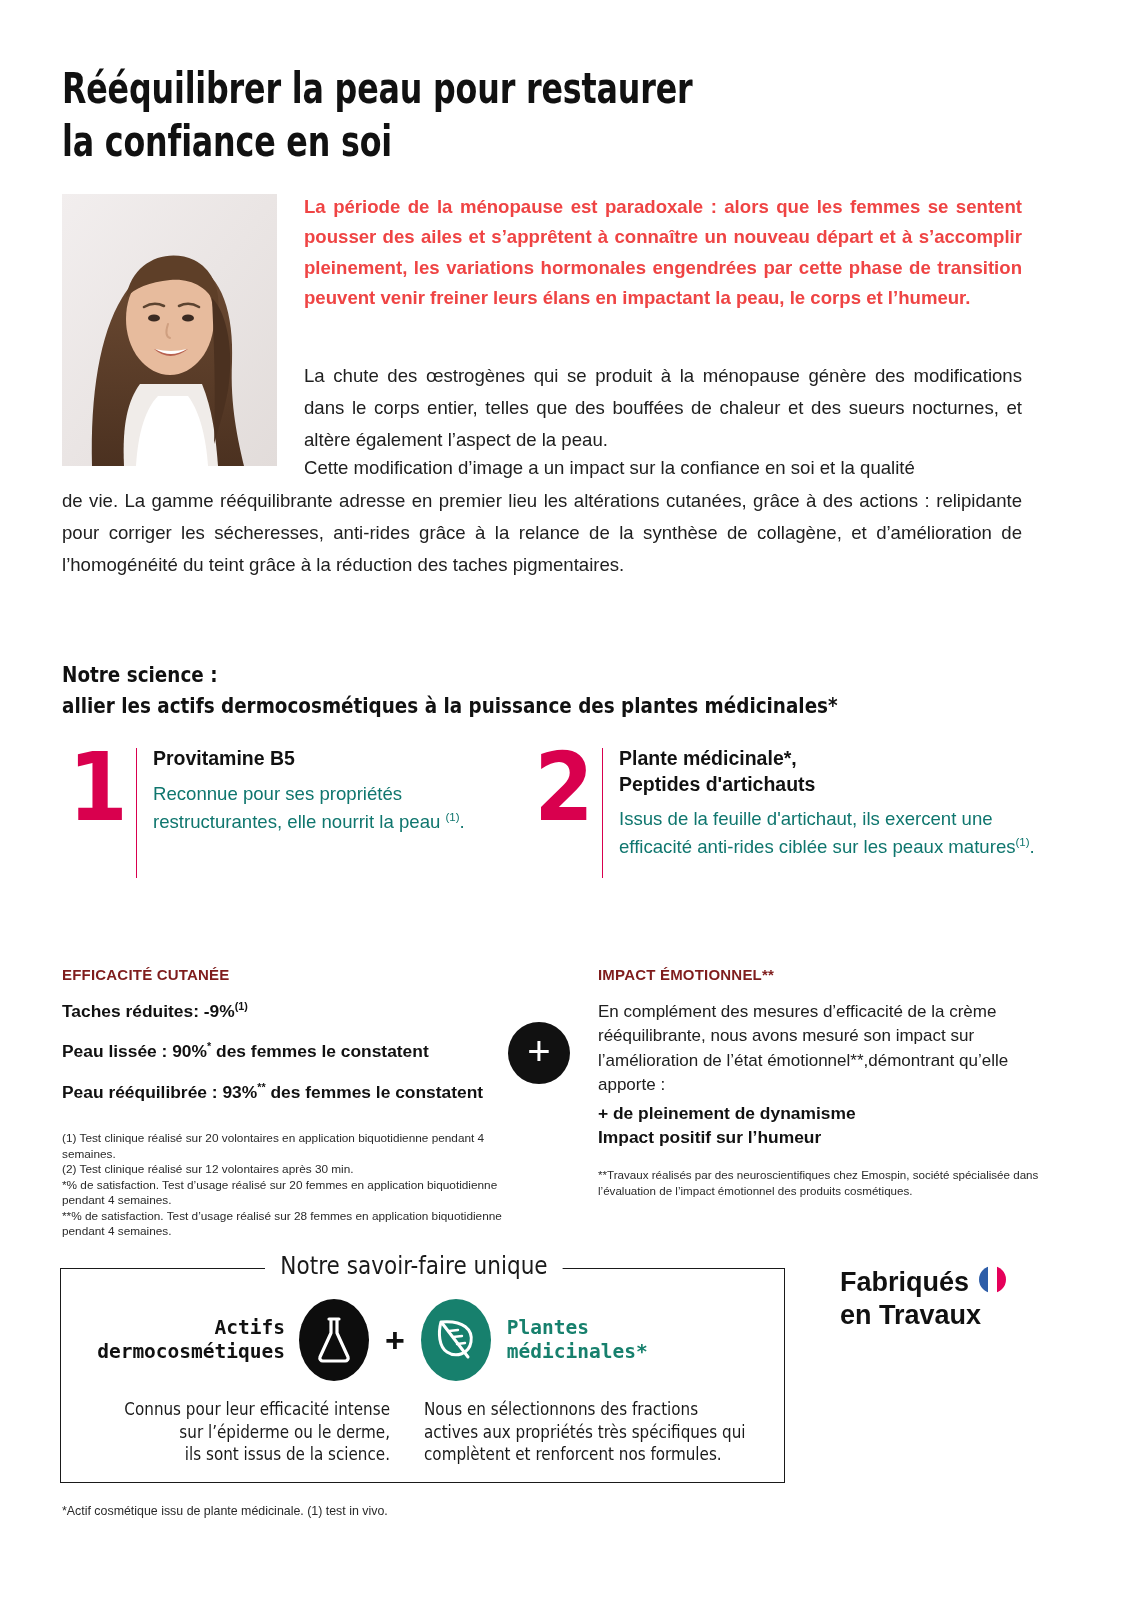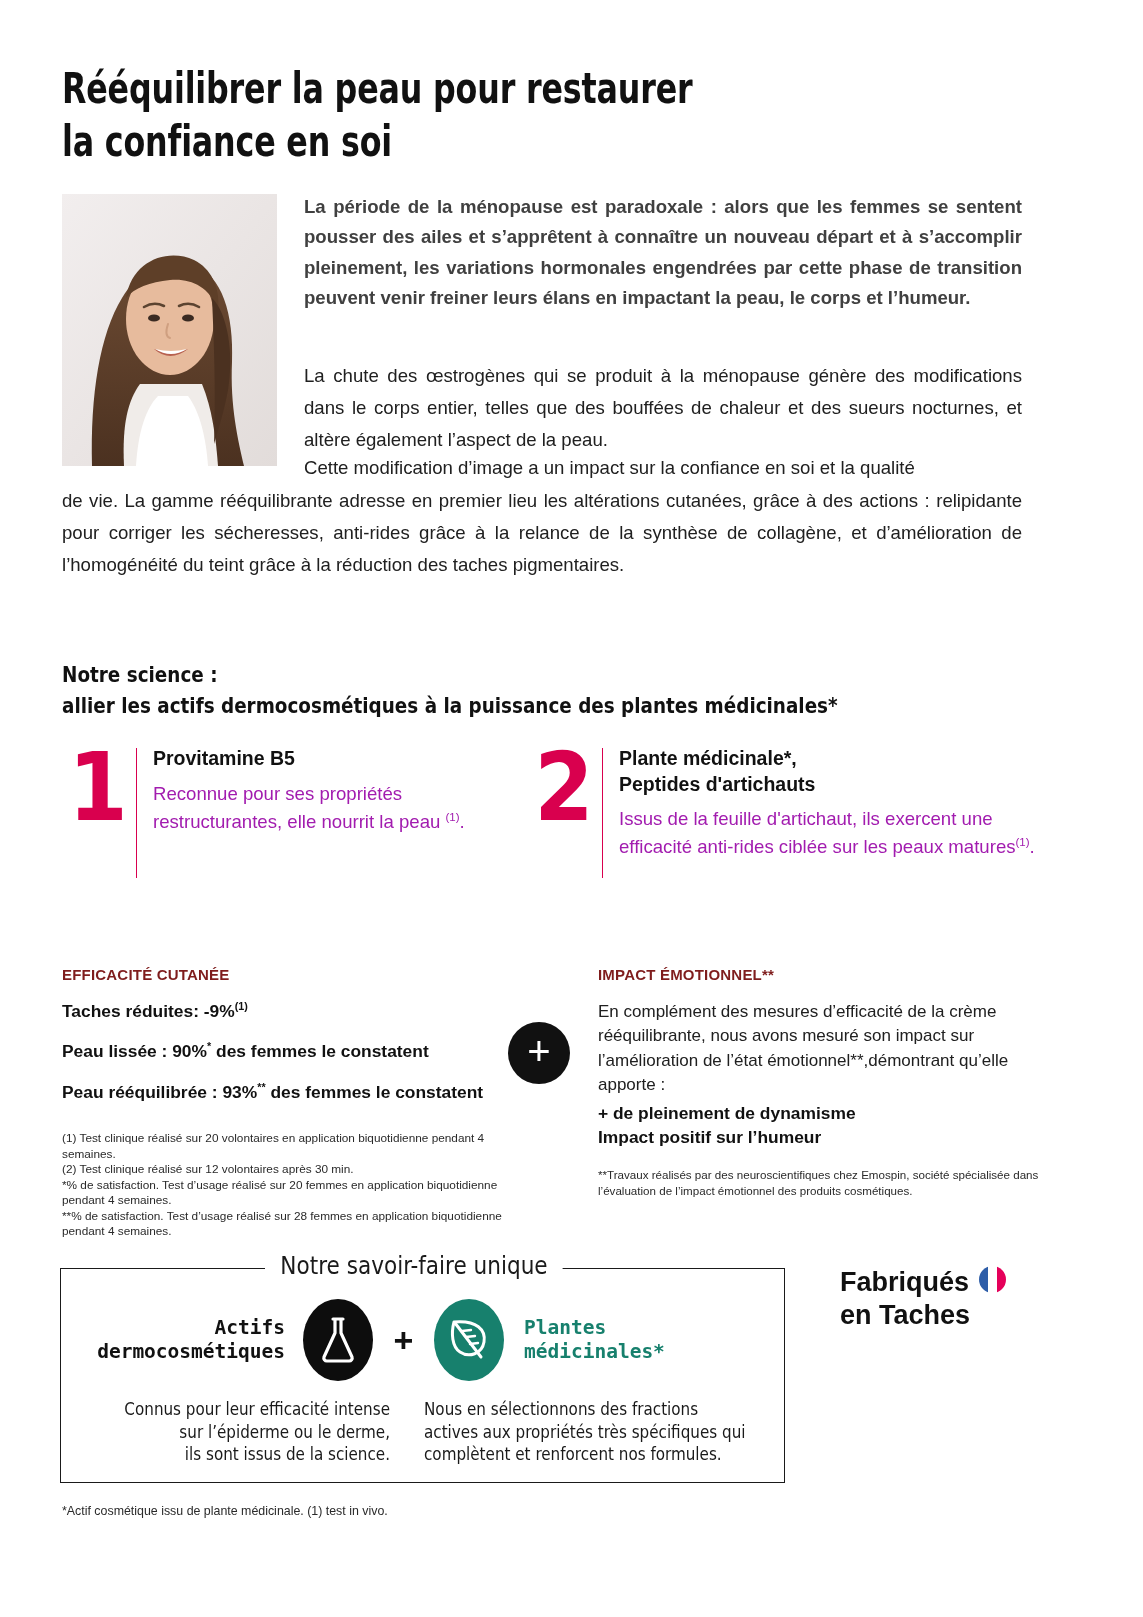--- a/index.html
+++ b/index.html
@@ -41,21 +41,21 @@
   .portrait svg { display: block; width: 215px; height: 272px; }
 
   
   .intro-bold {
     position: absolute;
     left: 304px; top: 192px; width: 718px;
     font-size: 18.6px;
     font-weight: 700;
     line-height: 1.63;
     text-align: justify;
-    color: #404040;
+    color: #ef4444;
   }
   .intro-reg {
     position: absolute;
     left: 304px; top: 360px; width: 718px;
     font-size: 18.6px;
     font-weight: 400;
     line-height: 1.72;
     text-align: justify;
     color: #202020;
   }
@@ -119,21 +119,21 @@
     font-weight: 700;
     line-height: 1.32;
     color: #111111;
     margin-bottom: 8px;
     white-space: pre-line;
   }
   .num-desc {
     font-size: 18.6px;
     font-weight: 400;
     line-height: 1.5;
-    color: #a21caf;
+    color: #0f766e;
   }
   sup { font-size: 0.62em; vertical-align: super; line-height: 0; }
 
   
   .col-head {
     position: absolute;
     font-size: 15px;
     font-weight: 700;
     letter-spacing: 0.2px;
     color: #7f1d1d;
@@ -220,21 +220,21 @@
     color: #1a1a1a;
     transform: scaleX(0.96);
     transform-origin: left top;
   }
   .sf-row {
     position: absolute;
     left: 60px; top: 1290px;
     width: 694px; height: 100px;
     display: flex;
     align-items: center;
-    justify-content: space-between;
+    justify-content: flex-start;
   }
   .sf-label-left {
     font-family: "DejaVu Sans Mono", "Liberation Mono", monospace;
     font-weight: 700;
     font-size: 19.5px;
     line-height: 1.22;
     text-align: right;
     color: #111111;
     white-space: pre-line;
     width: 225px;
@@ -448,18 +448,18 @@
 actives aux propriétés très spécifiques qui
 complètent et renforcent nos formules.</div>
 
   <div class="ff-title">
     <span>Fabriqués</span>
     <span class="ff-flag">
         <i class="b"></i>
         <i class="w"></i>
         <i class="r"></i>
       </span>
-    <span>en Taches</span>
+    <span>en Travaux</span>
   </div>
 
   <div class="bottom-note">*Actif cosmétique issu de plante médicinale. (1) test in vivo.</div>
 
 </div>
 
 </body></html>

